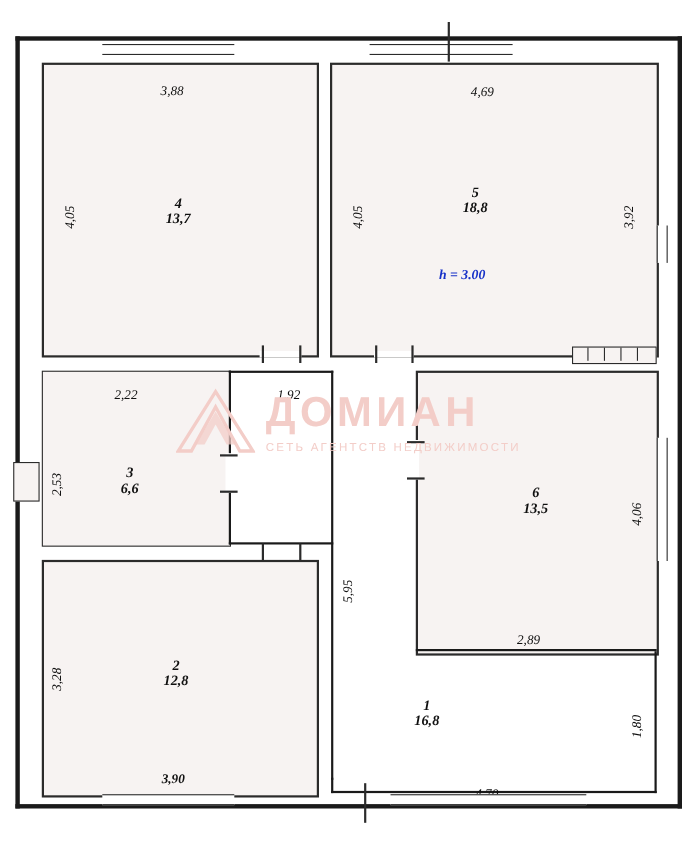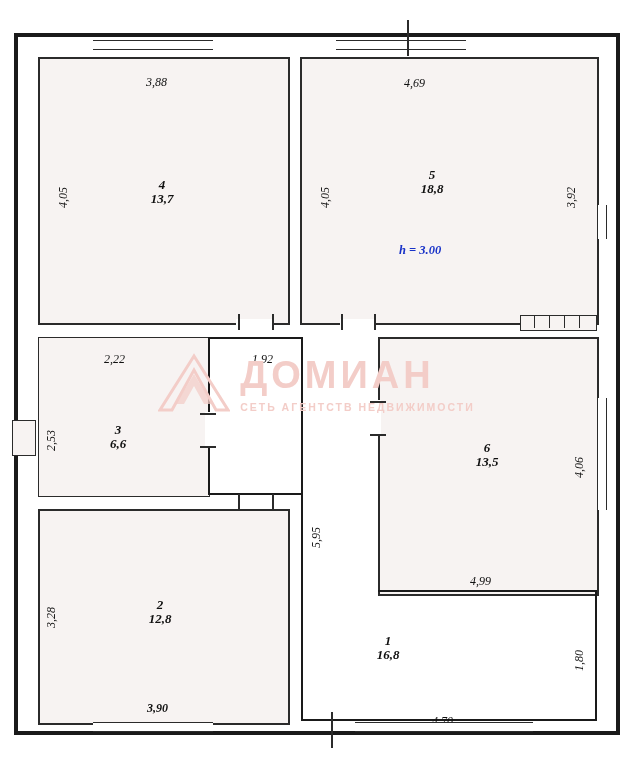--- a/index.html
+++ b/index.html
@@ -21,21 +21,21 @@
   
   .win{position:absolute;background:#ffffff;border-top:1.5px solid #2b2b2b;border-bottom:1.5px solid #2b2b2b;}
   .winv{position:absolute;background:#ffffff;border-left:1.5px solid #2b2b2b;border-right:1.5px solid #2b2b2b;}
   .door{position:absolute;background:#ffffff;}
   .tick{position:absolute;background:#2b2b2b;}
 
   
   #wm{position:absolute;left:0;right:0;top:352px;display:flex;align-items:center;
       justify-content:center;gap:10px;pointer-events:none;}
   #wm .wmmain{font-family:"Liberation Sans",sans-serif;font-weight:700;font-size:38px;letter-spacing:4px;color:#f3cdc8;}
-  #wm .wmsub{font-family:"Liberation Sans",sans-serif;font-size:10.5px;letter-spacing:2px;color:#f3cdc8;margin-top:4px;font-weight:bold;}
+  #wm .wmsub{font-family:"Liberation Sans",sans-serif;font-size:10.5px;letter-spacing:2px;color:#f3cdc8;margin-top:4px;}
   #wm svg{display:block;}
 </style>
 </head>
 <body>
 
 <div id="plan">
 
   <div class="wall" style="left:14px;top:33px;width:606px;height:4px;"></div>
   <div class="wall" style="left:14px;top:731px;width:606px;height:4px;"></div>
   <div class="wall" style="left:14px;top:33px;width:4px;height:702px;"></div>
@@ -47,21 +47,21 @@
     <span class="area">13,7</span>
   </div>
   <div class="dim" style="left:146px;top:75px;">3,88</div>
   <div class="dimv" style="left:53px;top:190px;">4,05</div>
 
   <div class="room" style="left:300px;top:57px;width:295px;height:264px;"></div>
   <div class="lbl" style="left:382px;top:168px;width:100px;">
     <span class="num">5</span>
     <span class="area">18,8</span>
   </div>
-  <div class="dim" style="left:404px;top:76px;font-style:italic;">4,69</div>
+  <div class="dim" style="left:428px;top:76px;font-style:italic;">4,69</div>
   <div class="dimv" style="left:315px;top:190px;">4,05</div>
   <div class="dimv" style="left:561px;top:190px;">3,92</div>
   <div class="hnote" style="left:399px;top:243px;">h = 3.00</div>
 
   <div class="inner" style="left:38px;top:337px;width:170px;height:158px;"></div>
   <div class="lbl" style="left:73px;top:423px;width:90px;">
     <span class="num">3</span>
     <span class="area">6,6</span>
   </div>
   <div class="dim" style="left:104px;top:352px;">2,22</div>
@@ -73,21 +73,21 @@
     <span class="area">12,8</span>
   </div>
   <div class="dimv" style="left:41px;top:610px;">3,28</div>
   <div class="dim" style="left:147px;top:701px;font-weight:bold;">3,90</div>
 
   <div class="room" style="left:378px;top:337px;width:217px;height:255px;"></div>
   <div class="lbl" style="left:437px;top:441px;width:100px;">
     <span class="num">6</span>
     <span class="area">13,5</span>
   </div>
-  <div class="dim" style="left:470px;top:574px;">4,99</div>
+  <div class="dim" style="left:470px;top:574px;">2,89</div>
   <div class="dimv" style="left:569px;top:460px;">4,06</div>
 
   <div class="wall" style="left:208px;top:337px;width:2px;height:158px;"></div>
   <div class="wall" style="left:208px;top:337px;width:95px;height:2px;"></div>
   <div class="wall" style="left:301px;top:337px;width:2px;height:372px;"></div>
   <div class="wall" style="left:208px;top:493px;width:95px;height:2px;"></div>
   <div class="wall" style="left:301px;top:707px;width:2px;height:14px;"></div>
   <div class="wall" style="left:301px;top:719px;width:296px;height:2px;"></div>
   <div class="wall" style="left:595px;top:592px;width:2px;height:129px;"></div>
   <div class="wall" style="left:378px;top:590px;width:219px;height:2px;"></div>

